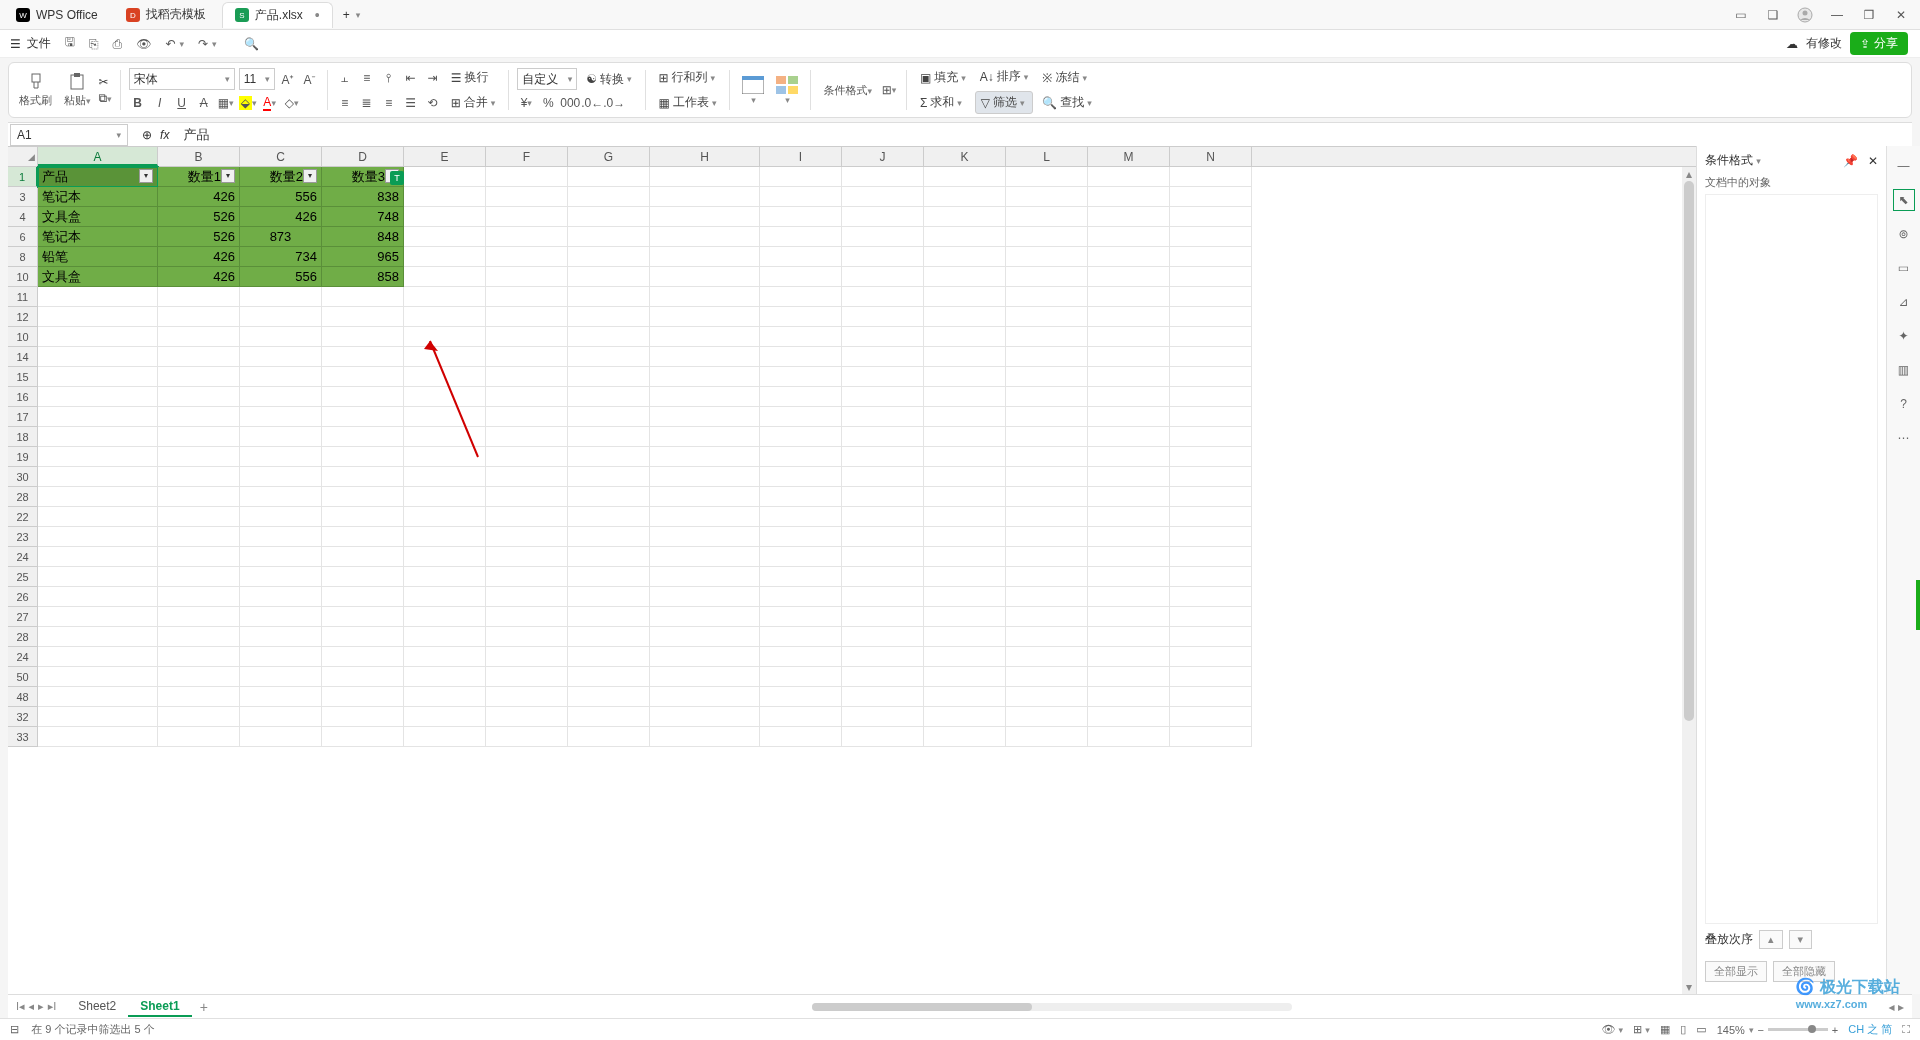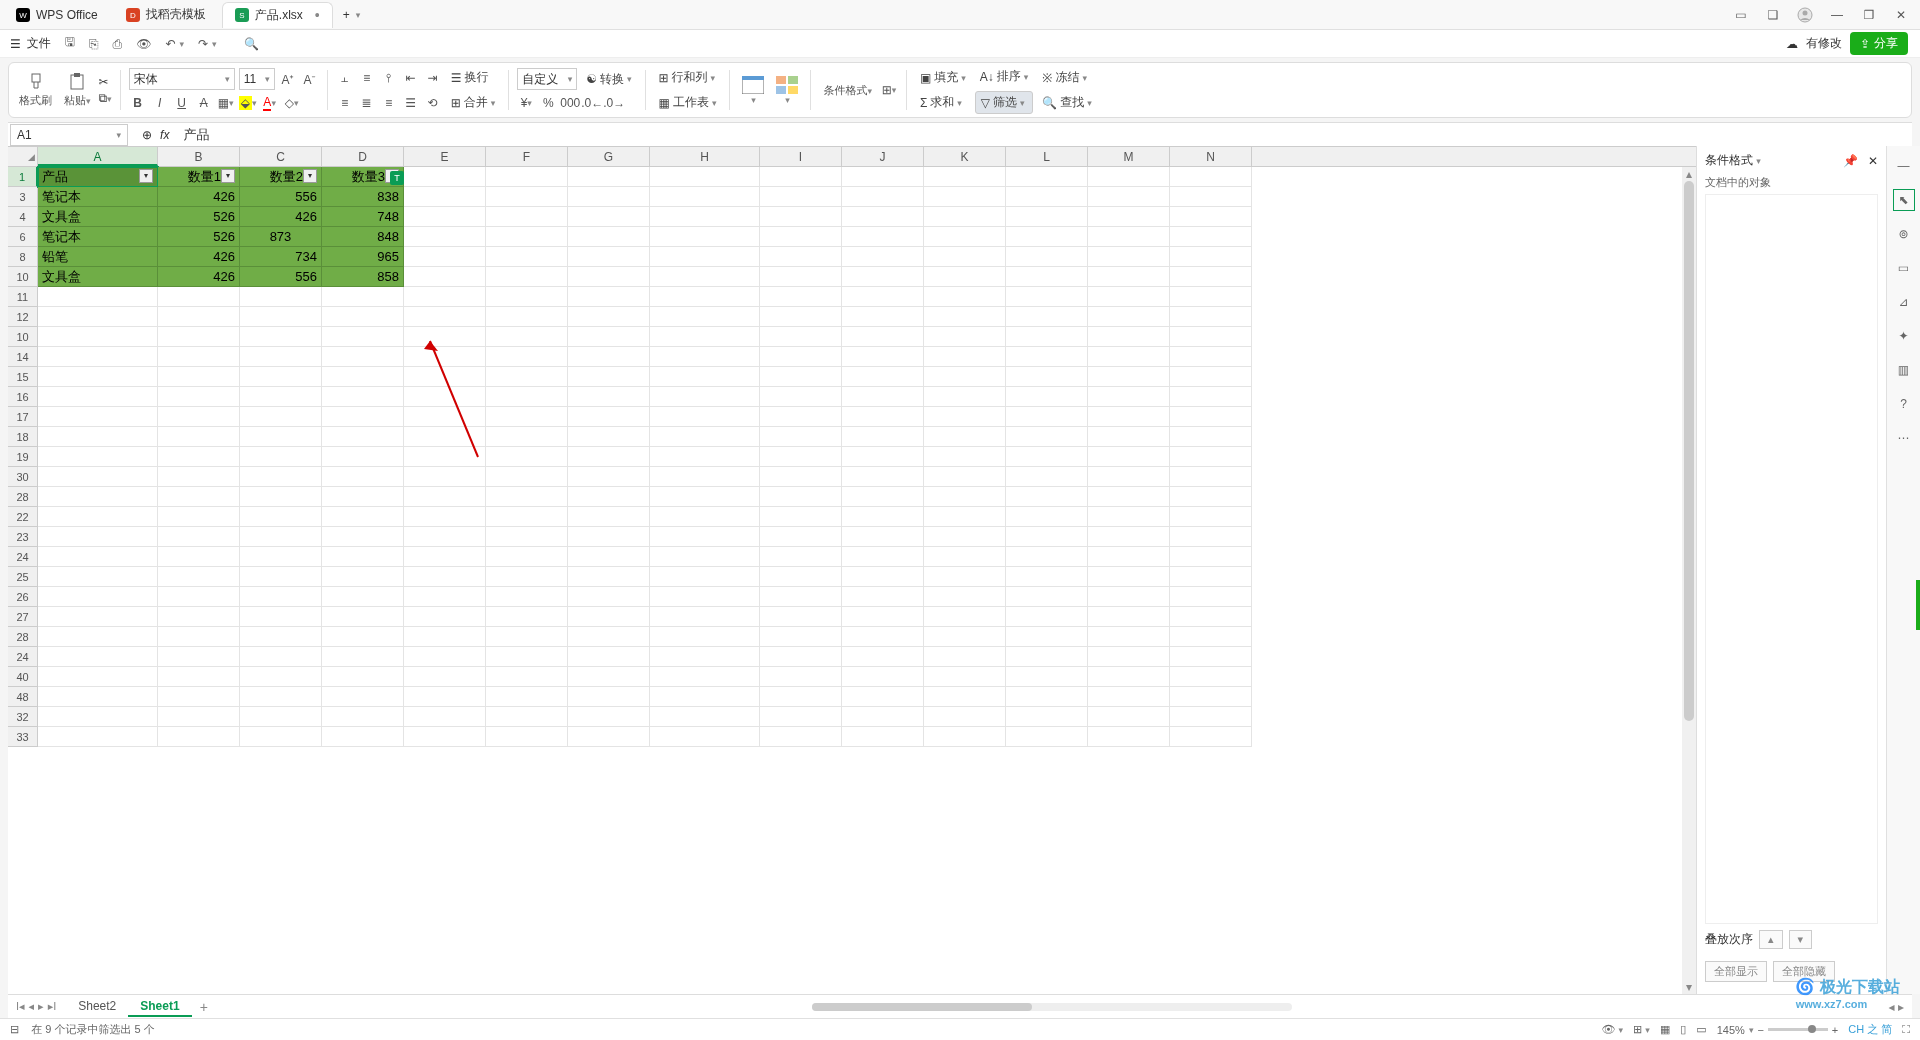--- a/index.html
+++ b/index.html
@@ -364,21 +364,21 @@
           <div class="row-h">30</div>
           <div class="row-h">28</div>
           <div class="row-h">22</div>
           <div class="row-h">23</div>
           <div class="row-h">24</div>
           <div class="row-h">25</div>
           <div class="row-h">26</div>
           <div class="row-h">27</div>
           <div class="row-h">28</div>
           <div class="row-h">24</div>
-          <div class="row-h">40</div>
+          <div class="row-h">50</div>
           <div class="row-h">48</div>
           <div class="row-h">32</div>
           <div class="row-h">33</div>
         </div>
       <div class="cells" id="cells">
         <div class="tbl-icon" style="left:352px; top:4px;">T</div>
         <svg class="arrow-svg" style="left:380px; top:160px;" width="80" height="140">
           <line x1="60" y1="130" x2="12" y2="14" stroke="#d00000" stroke-width="2"></line>
           <polygon points="12,14 20,24 6,22" fill="#d00000"></polygon>
         </svg>

